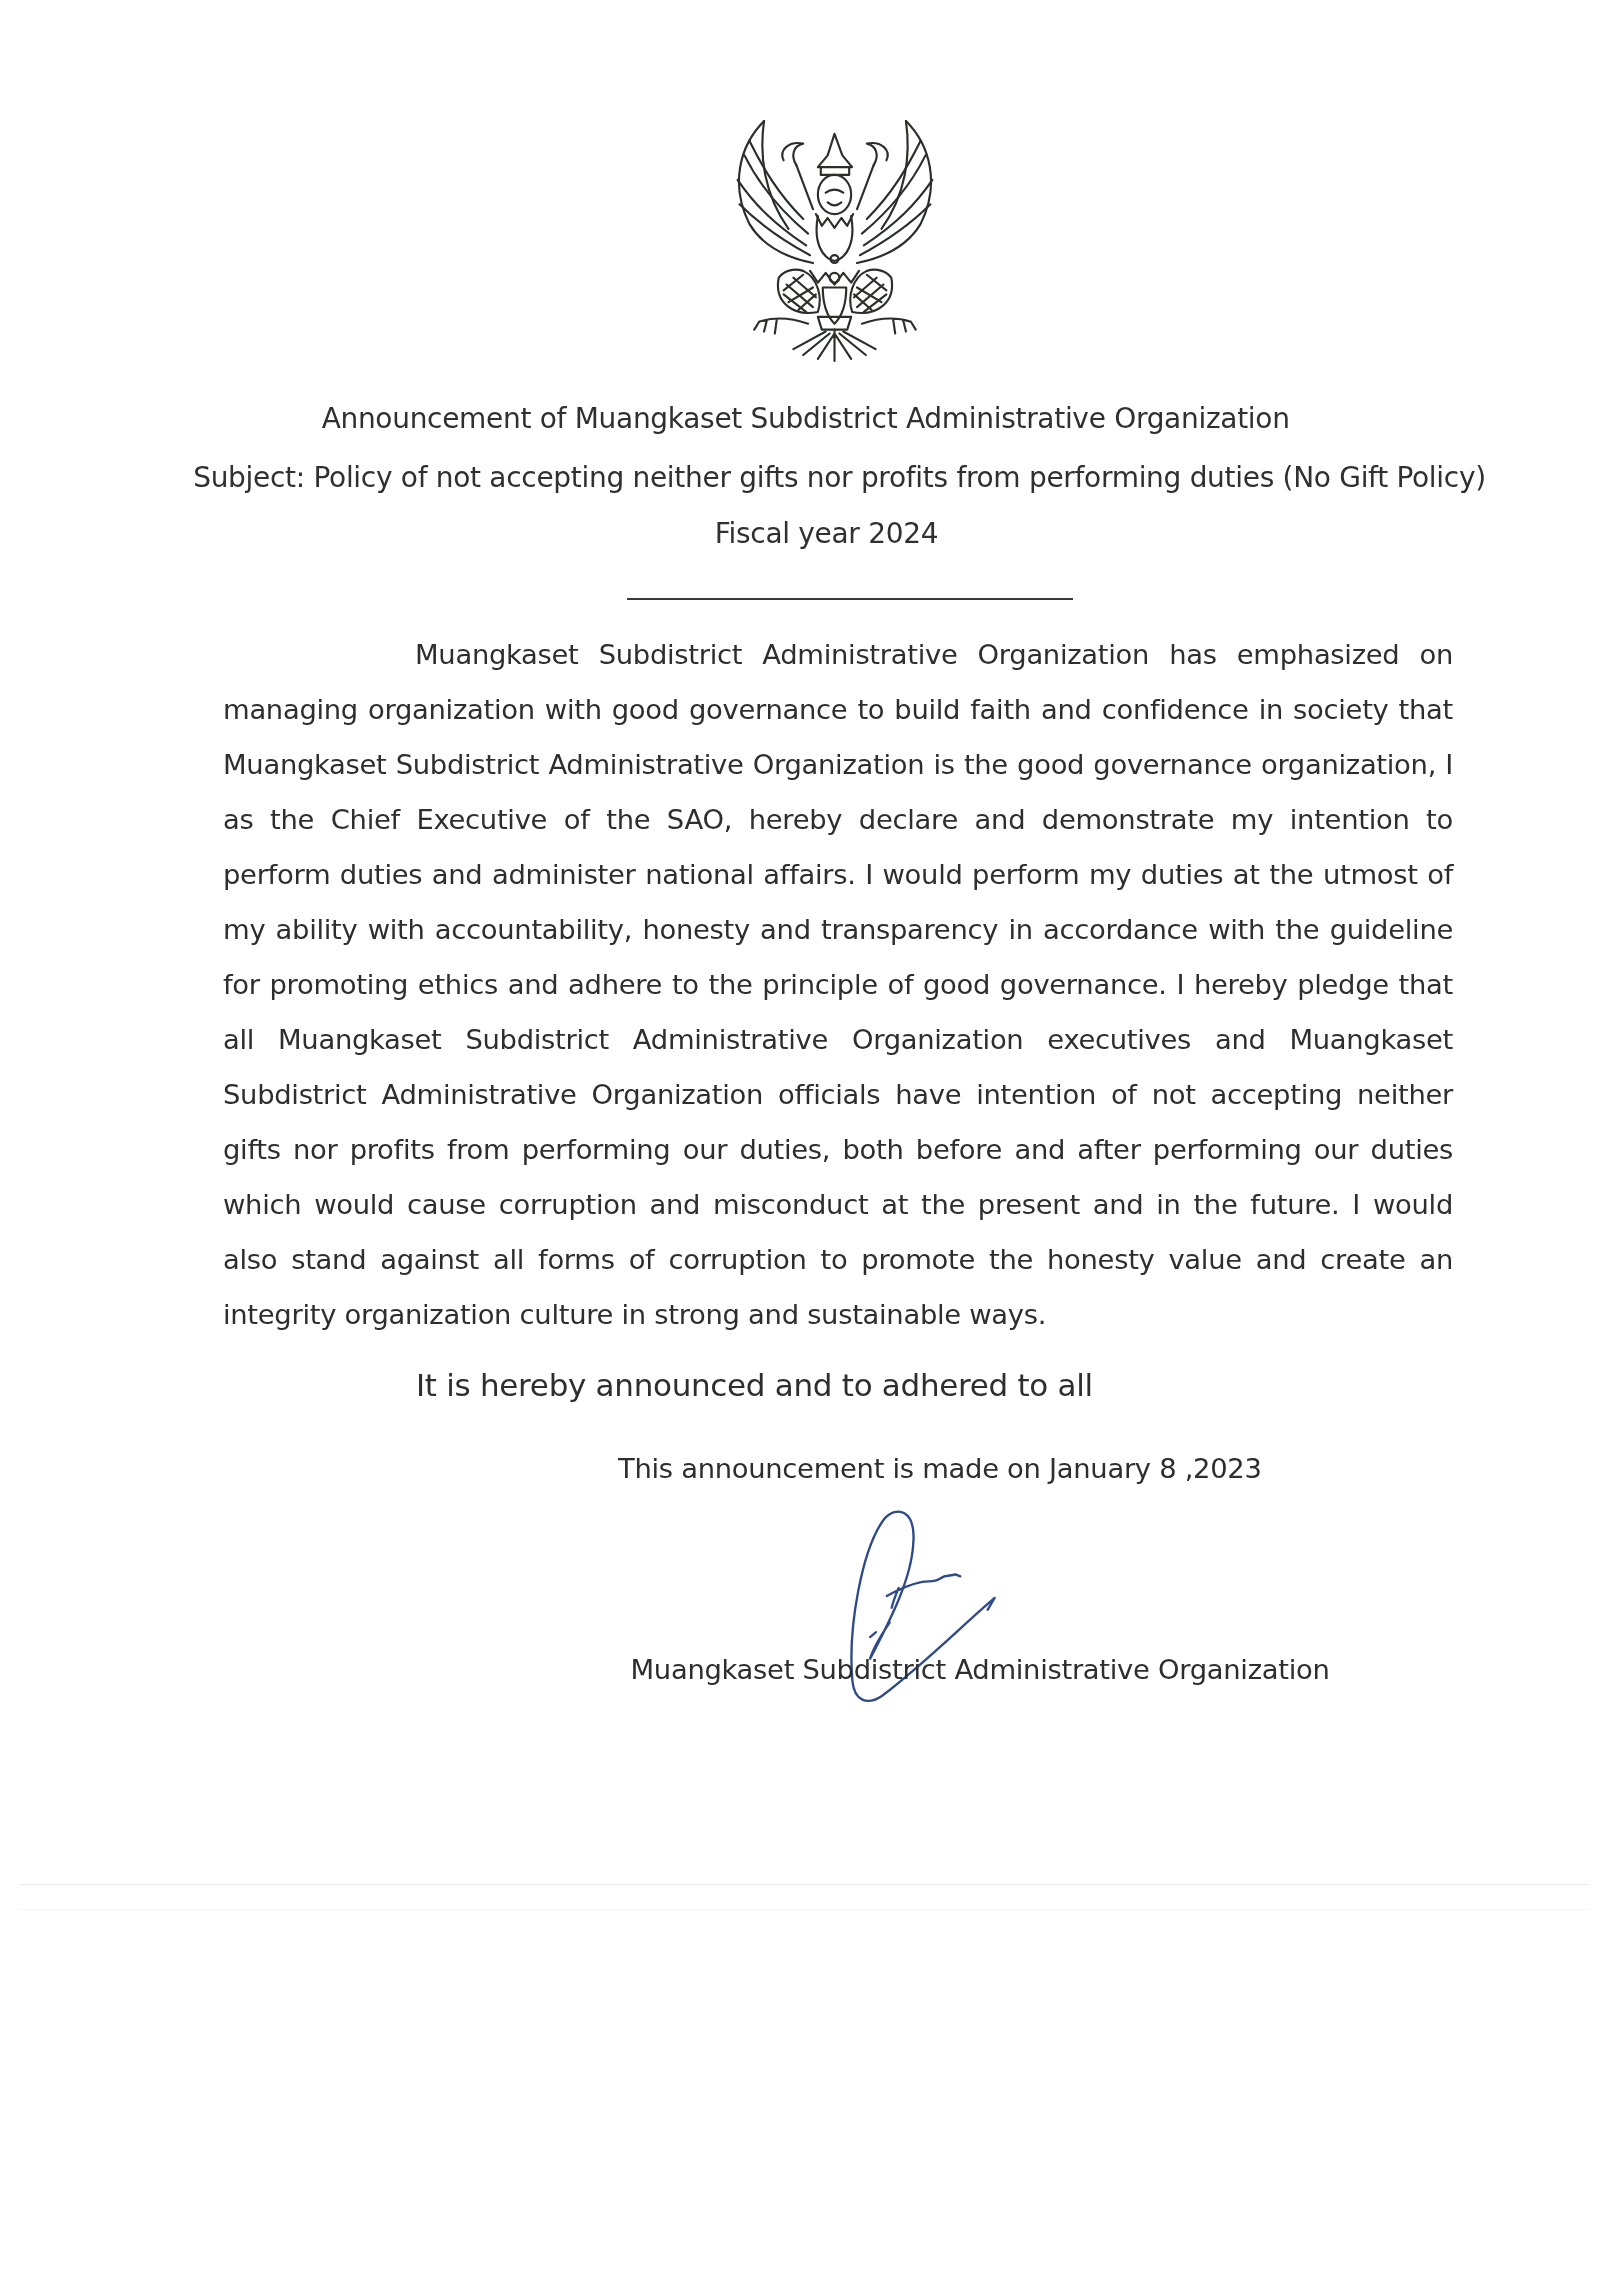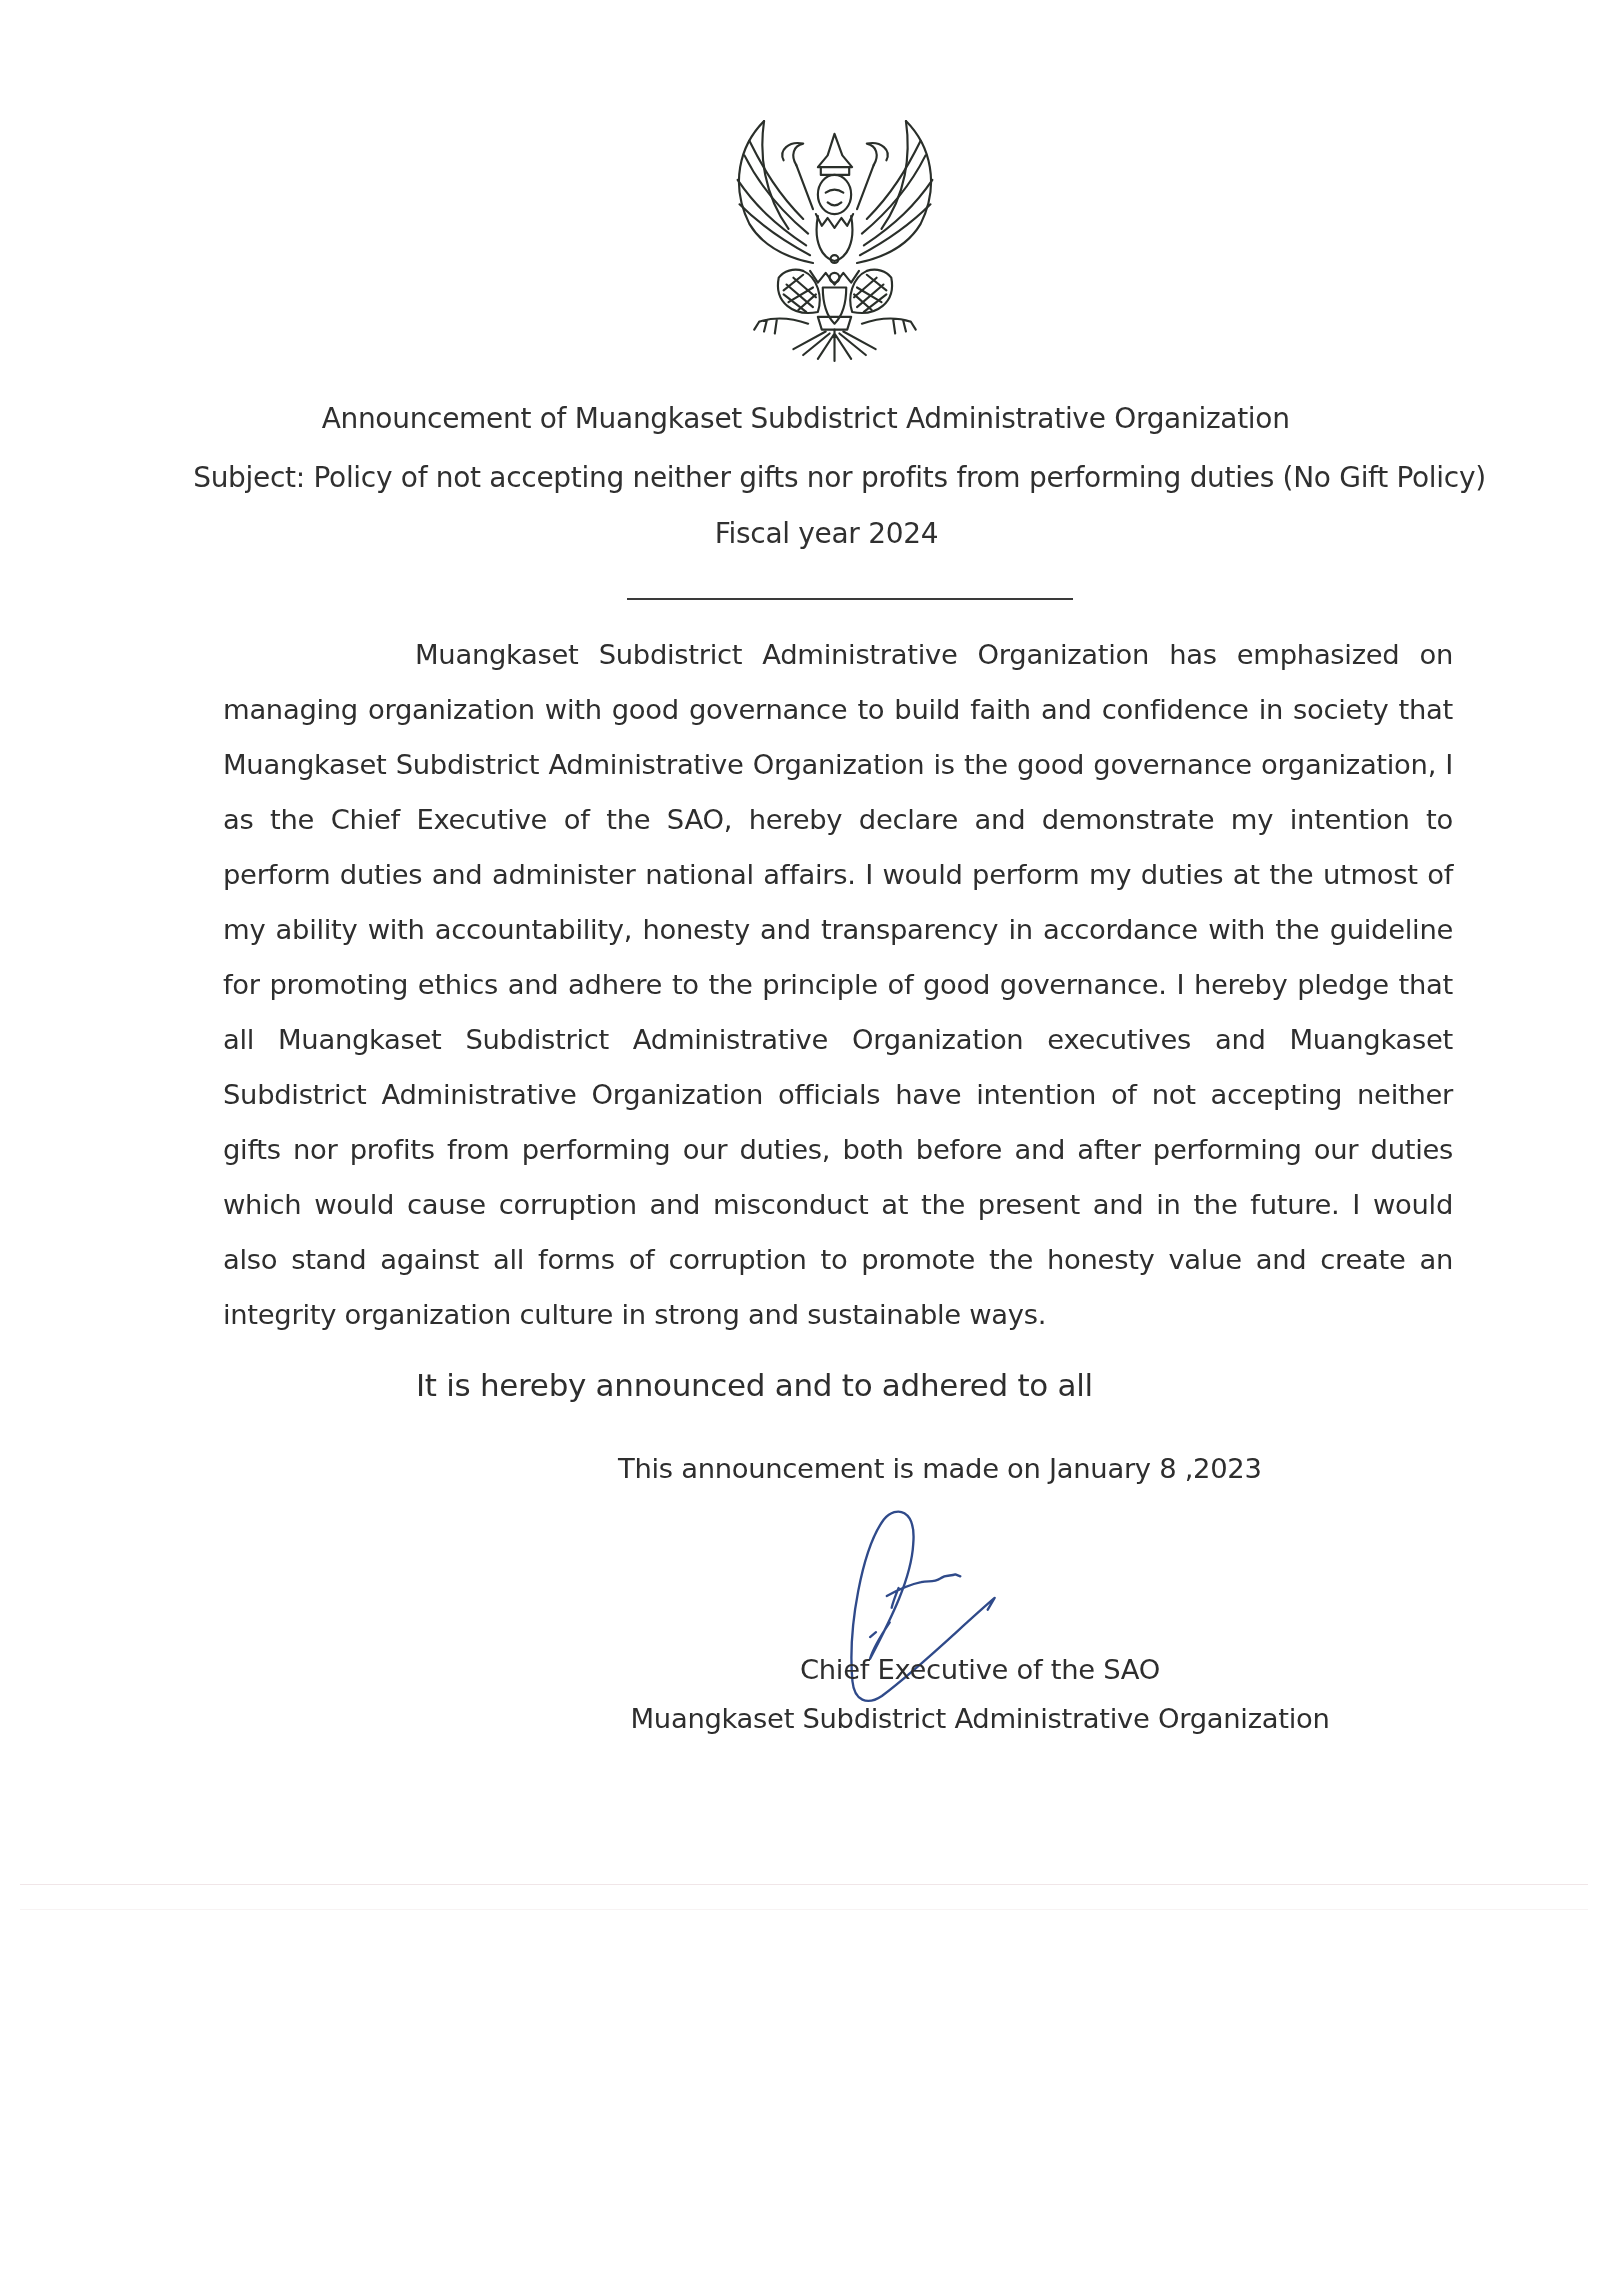--- a/index.html
+++ b/index.html
@@ -92,19 +92,18 @@
 
 <svg class="signature" viewBox="0 0 360 260" xmlns="http://www.w3.org/2000/svg">
   <g fill="none" stroke="#2f4a8a" stroke-width="2.4" stroke-linecap="round" stroke-linejoin="round">
     <path d="M118 135 C108 150 100 165 98 172 C120 130 140 90 142 55 C145 20 125 15 112 30 C90 60 75 140 80 195 C82 215 95 220 110 210 C150 180 190 140 225 110 L218 122"></path>
     <path d="M98 150 L104 145"></path>
     <path d="M120 120 C122 112 125 105 127 100 M115 108 C130 100 140 96 150 94 C158 92 162 95 170 90 C175 86 180 88 185 86 L190 88"></path>
   </g>
 </svg>
 
 <div class="sig-block">
-  <div>Chief Executive of the SAO</div>
   <div>Muangkaset  Subdistrict Administrative Organization</div>
 </div>
 
 <div class="scan-line"></div>
 <div class="scan-line2"></div>
 
 
 </body></html>

